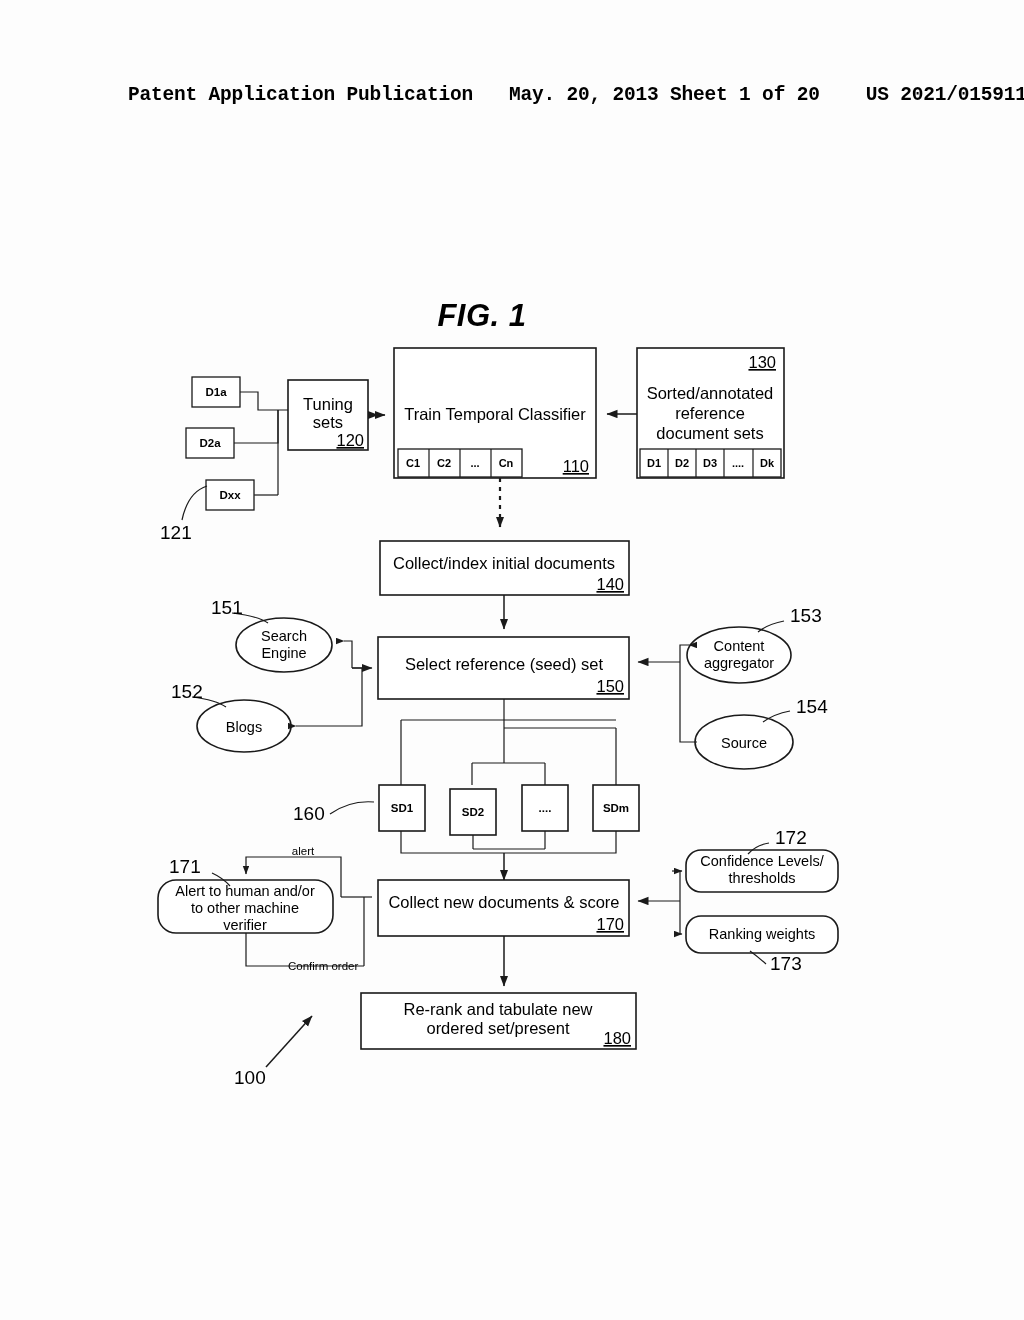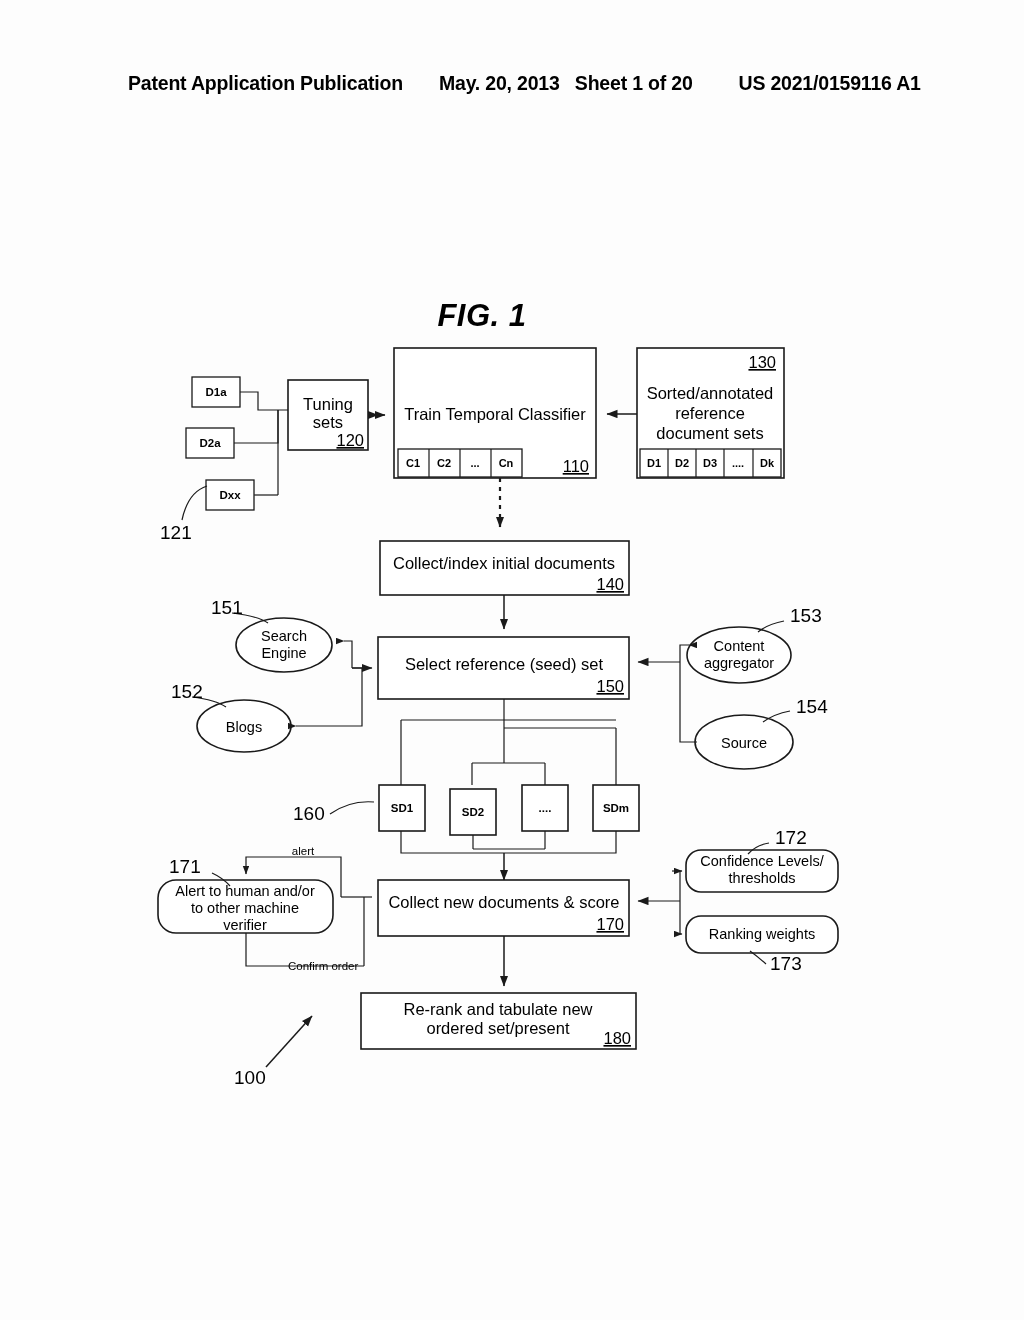--- a/index.html
+++ b/index.html
@@ -16,37 +16,37 @@
     overflow: hidden;
   }
   .page {
     position: absolute;
     inset: 0;
     background: #fdfdfd;
   }
   
   .pub-header {
     position: absolute;
-    top: 72px;
+    top: 84px;
     left: 128px;
     width: 768px;
     height: 30px;
     display: flex;
     align-items: baseline;
-    font-family: Liberation Sans, sans-serif;
+    font-family: Liberation Mono, monospace;
     font-weight: bold;
     font-size: 19.5px;
     letter-spacing: -0.2px;
     white-space: nowrap;
   }
   .pub-header .h-left { }
   .pub-header .h-mid {
     margin-left: 36px;
   }
-  .pub-header .h-mid .sheet { margin-left: 10px; }
+  .pub-header .h-mid .sheet { }
   .pub-header .h-right {
     margin-left: 46px;
   }
 
   
   .fig-wrap {
     position: absolute;
     left: 0;
     top: 0;
     width: 1024px;

